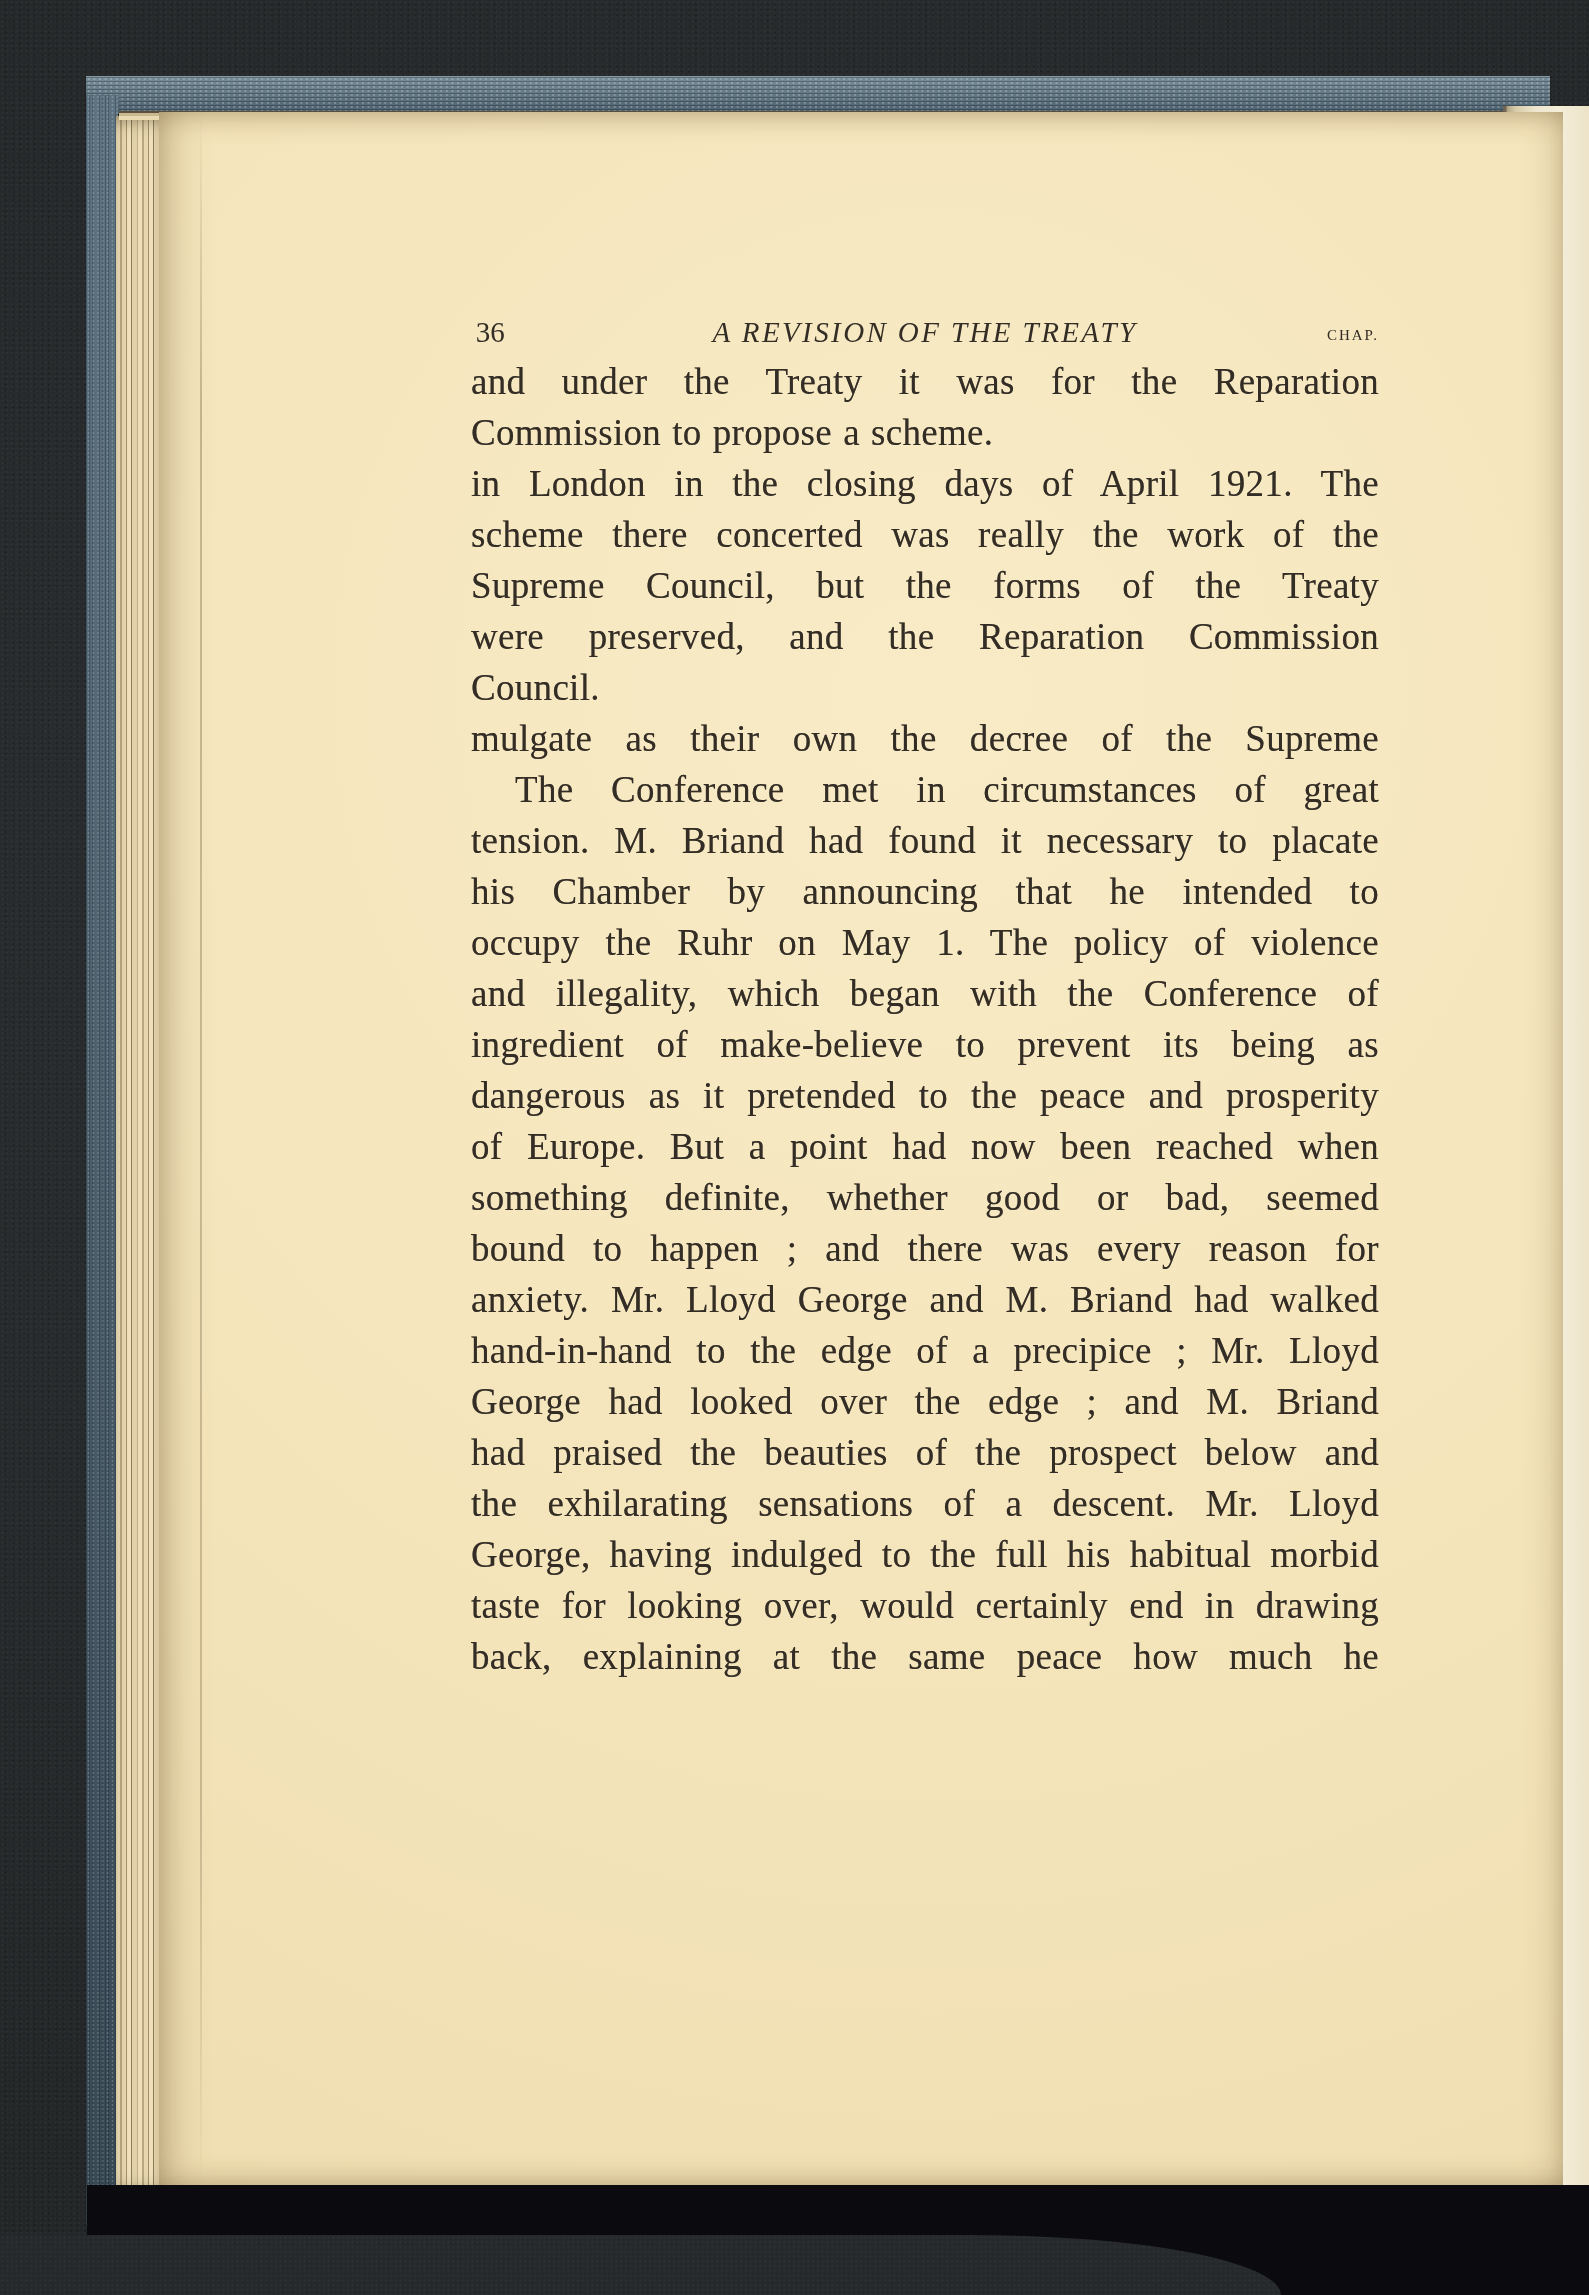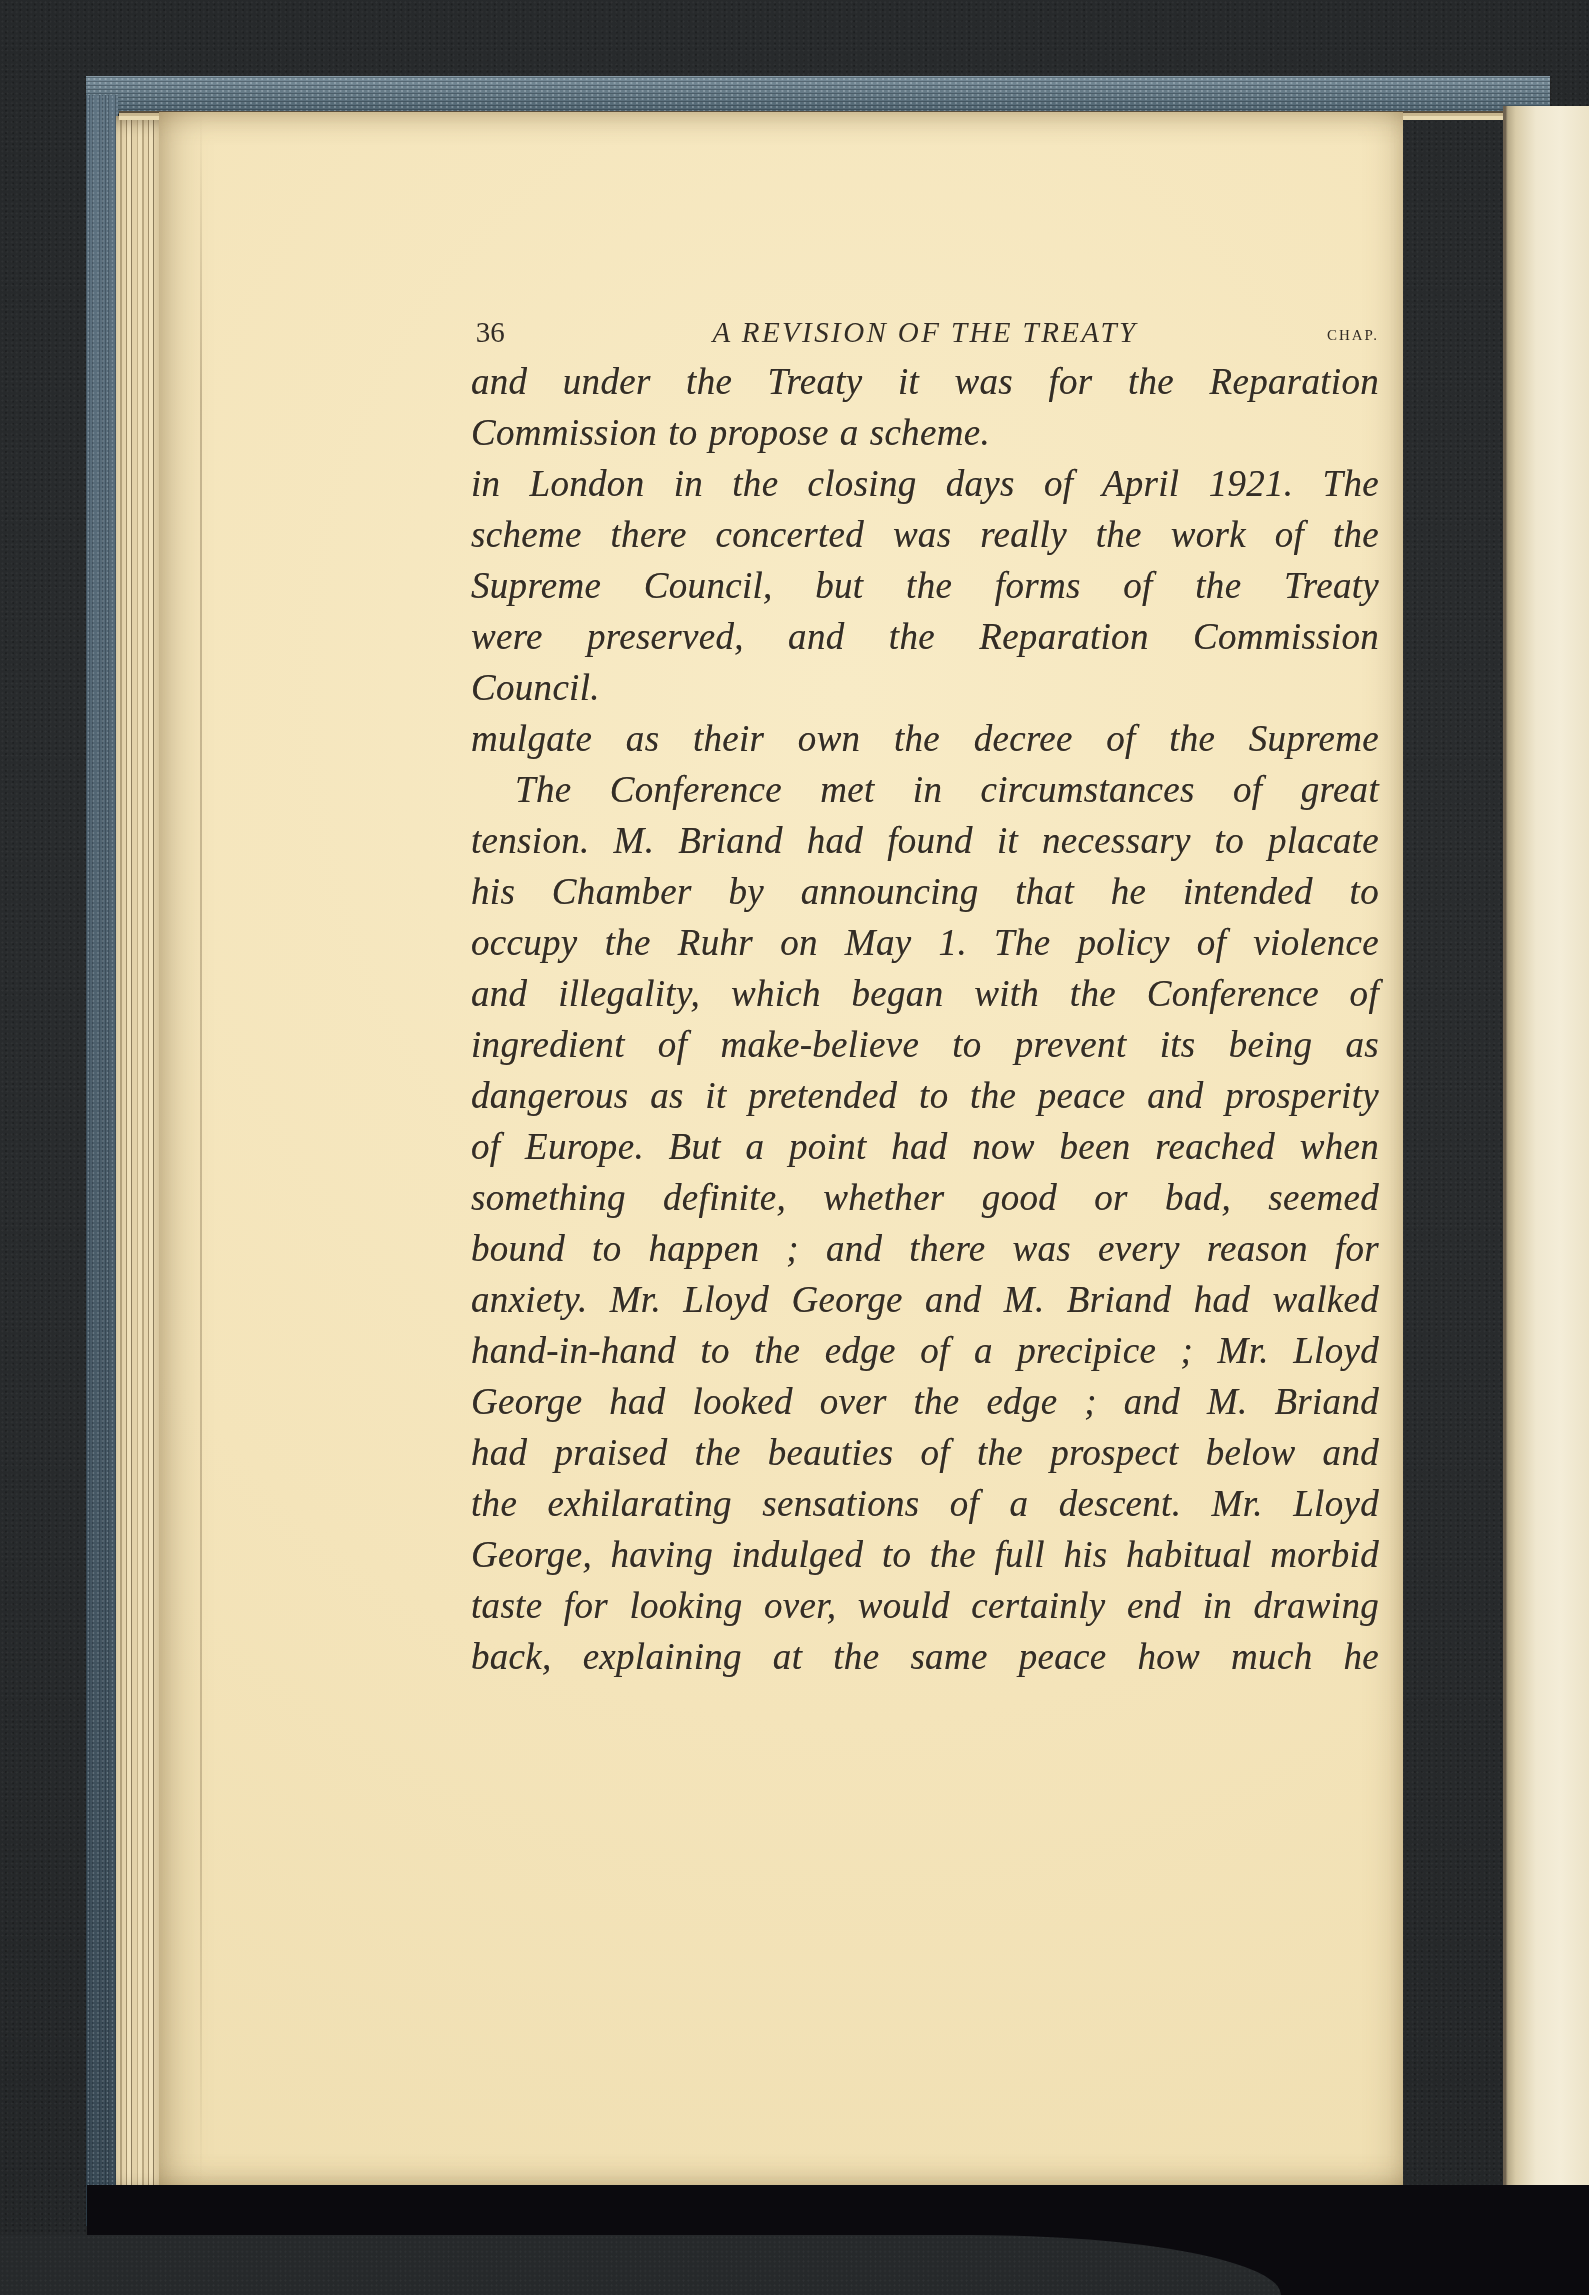--- a/index.html
+++ b/index.html
@@ -42,21 +42,21 @@
       #eedfb8 0 4px,#b9a781 4px 5.6px,#e7d6ae 5.6px 9.5px,#a2906c 9.5px 11px,
       #f0e1bb 11px 15px,#8d7d5e 15px 16px,#e3d2a9 16px 20.7px,#c0ae87 20.7px 22px);
     box-shadow:inset 0 14.3px 17.5px -11px rgba(60,45,25,0.55), inset 0 -16px 19px -11px rgba(60,45,25,0.6);
   }
   .stack-top{
     position:absolute;left:119px;top:111px;width:1384px;height:8.7px;
     background:linear-gradient(180deg,#5c4f3c 0 1.6px,#c9b78f 1.6px 4.8px,#e9dab2 4.8px 8.7px);
   }
   
   .page{
-    position:absolute;left:159px;top:112px;width:1244px;height:2075px;
+    position:absolute;left:159px;top:112px;width:1404px;height:2075px;
     background:radial-gradient(ellipse 130% 90% at 55% 28%, #f8ebc6 0%, #f4e4ba 55%, #eeddaf 100%);
     box-shadow:
       inset 24px 0 44px -20.7px rgba(110,85,45,0.50),
       inset -20.7px 0 38px -22px rgba(110,85,45,0.42),
       inset 0 20.7px 33px -24px rgba(110,85,45,0.38),
       inset 0 -20.7px 33px -24px rgba(120,95,55,0.42),
       0 1.6px 0 rgba(250,242,215,0.55);
   }
   .crease{
     position:absolute;left:41px;top:0;bottom:0;width:1.6px;
@@ -78,21 +78,21 @@
     border-top-right-radius:310px 60px;
   }
   
   .pagehead{position:absolute;left:312px;top:199px;width:908px;height:38px;color:#332d26;}
   .pagenum{position:absolute;left:4.8px;bottom:1.6px;font-size:29px;line-height:1;}
   .runhead{position:absolute;left:0;right:0;bottom:2.4px;text-align:center;font-size:29px;line-height:1;font-style:italic;letter-spacing:2.4px;white-space:nowrap;}
   .chap{position:absolute;right:0;bottom:6.4px;font-size:15px;line-height:1;letter-spacing:2px;}
   .bodytext{
     position:absolute;left:312px;top:244px;width:908px;
     font-size:37px;line-height:51px;letter-spacing:0.3px;word-spacing:1.6px;
-    color:#332d26;text-shadow:0 0 0.6px rgba(51,45,38,0.55);font-style:italic;
+    color:#332d26;text-shadow:0 0 0.6px rgba(51,45,38,0.55);
   }
   .jl{text-align:justify;text-align-last:justify;text-justify:inter-word;}
   .jl.end{text-align-last:left;}
   .jl.ind{text-indent:44px;}
 </style>
 </head>
 <body>
 
 <div class="scene">
 

